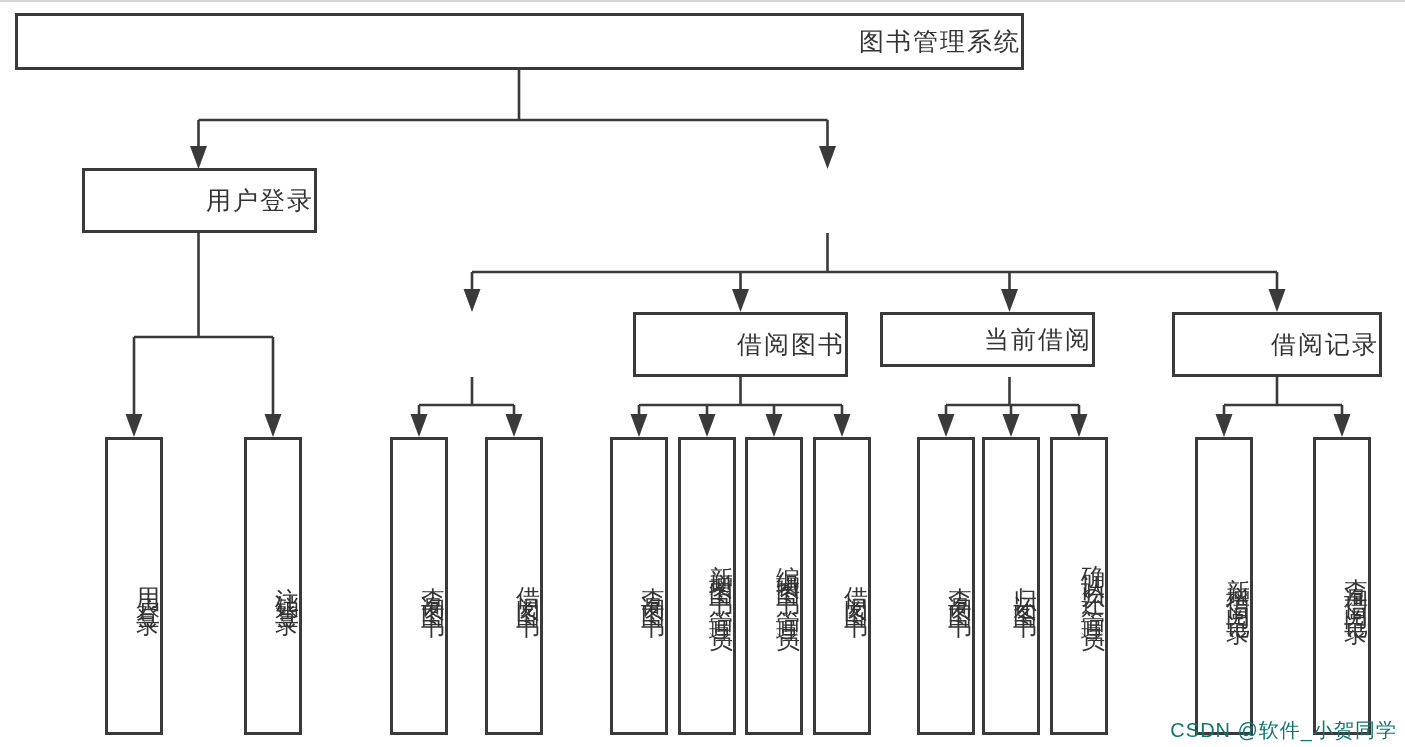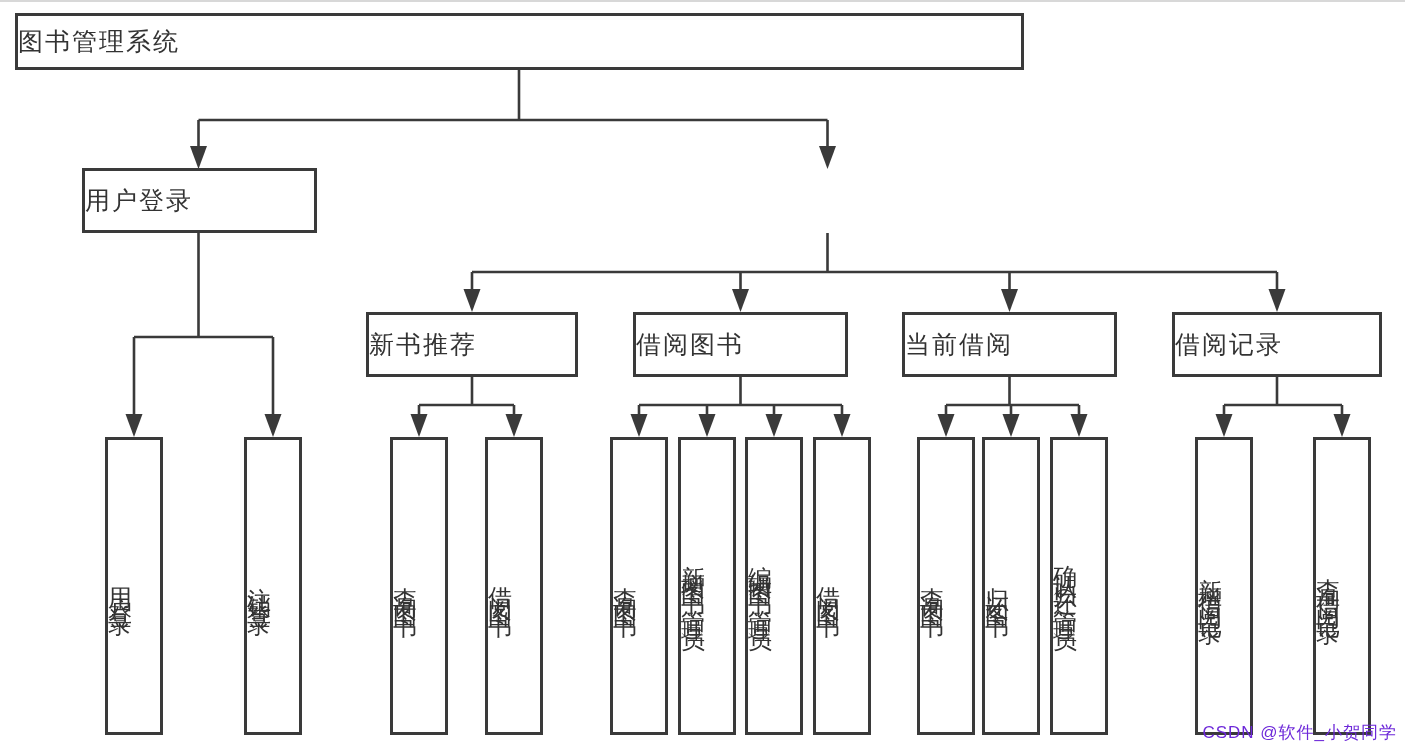--- a/index.html
+++ b/index.html
@@ -35,21 +35,21 @@
     fill: #3a3a3a;
     stroke: none;
   }
   .node {
     position: absolute;
     box-sizing: border-box;
     border: 3px solid #3a3a3a;
     background: #ffffff;
     display: flex;
     align-items: center;
-    justify-content: flex-start;
+    justify-content: flex-end;
     z-index: 2;
   }
   .node .lbl {
     color: #333333;
     white-space: nowrap;
   }
   .node.h .lbl {
     font-size: 25px;
     letter-spacing: 2px;
   }
@@ -57,22 +57,22 @@
     writing-mode: vertical-rl;
     text-orientation: mixed;
     font-size: 24px;
     letter-spacing: 9px;
     line-height: 1;
   }
   .watermark {
     position: absolute;
     right: 8px;
     bottom: 3px;
-    font-size: 17px;
-    color: #6d28d9;
+    font-size: 20px;
+    color: #0f766e;
     letter-spacing: 1px;
     z-index: 5;
     white-space: nowrap;
   }
 </style>
 </head>
 <body>
 
 <div class="stage">
   <div class="top-edge"></div>
@@ -128,27 +128,24 @@
   </svg>
 
   <div class="node h" style="left:15px;top:13px;width:1009px;height:57px">
     <span class="lbl">图书管理系统</span>
   </div>
 
   <div class="node h" style="left:82px;top:168px;width:235px;height:65px">
     <span class="lbl">用户登录</span>
   </div>
 
-  <div class="node h" style="left:366px;top:312px;width:212px;height:65px">
-    <span class="lbl">新书推荐</span>
-  </div>
   <div class="node h" style="left:633px;top:312px;width:215px;height:65px">
     <span class="lbl">借阅图书</span>
   </div>
-  <div class="node h" style="left:902px;top:312px;width:215px;height:65px">
+  <div class="node h" style="left:880px;top:312px;width:215px;height:55px">
     <span class="lbl">当前借阅</span>
   </div>
   <div class="node h" style="left:1172px;top:312px;width:210px;height:65px">
     <span class="lbl">借阅记录</span>
   </div>
 
   <div class="node v" style="left:105px;top:437px;width:58px;height:298px">
     <span class="lbl">用户登录</span>
   </div>
   <div class="node v" style="left:244px;top:437px;width:58px;height:298px">

